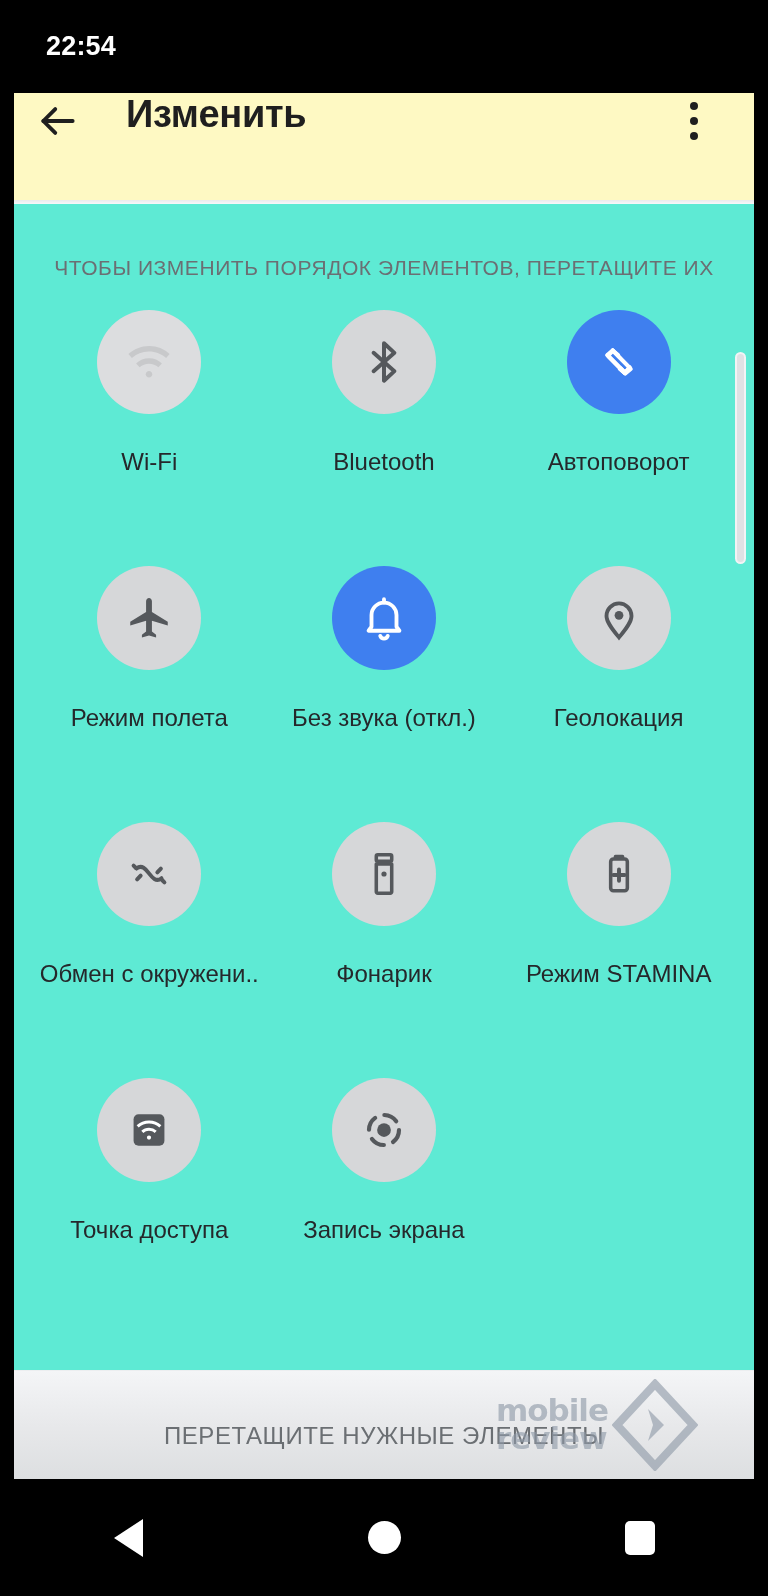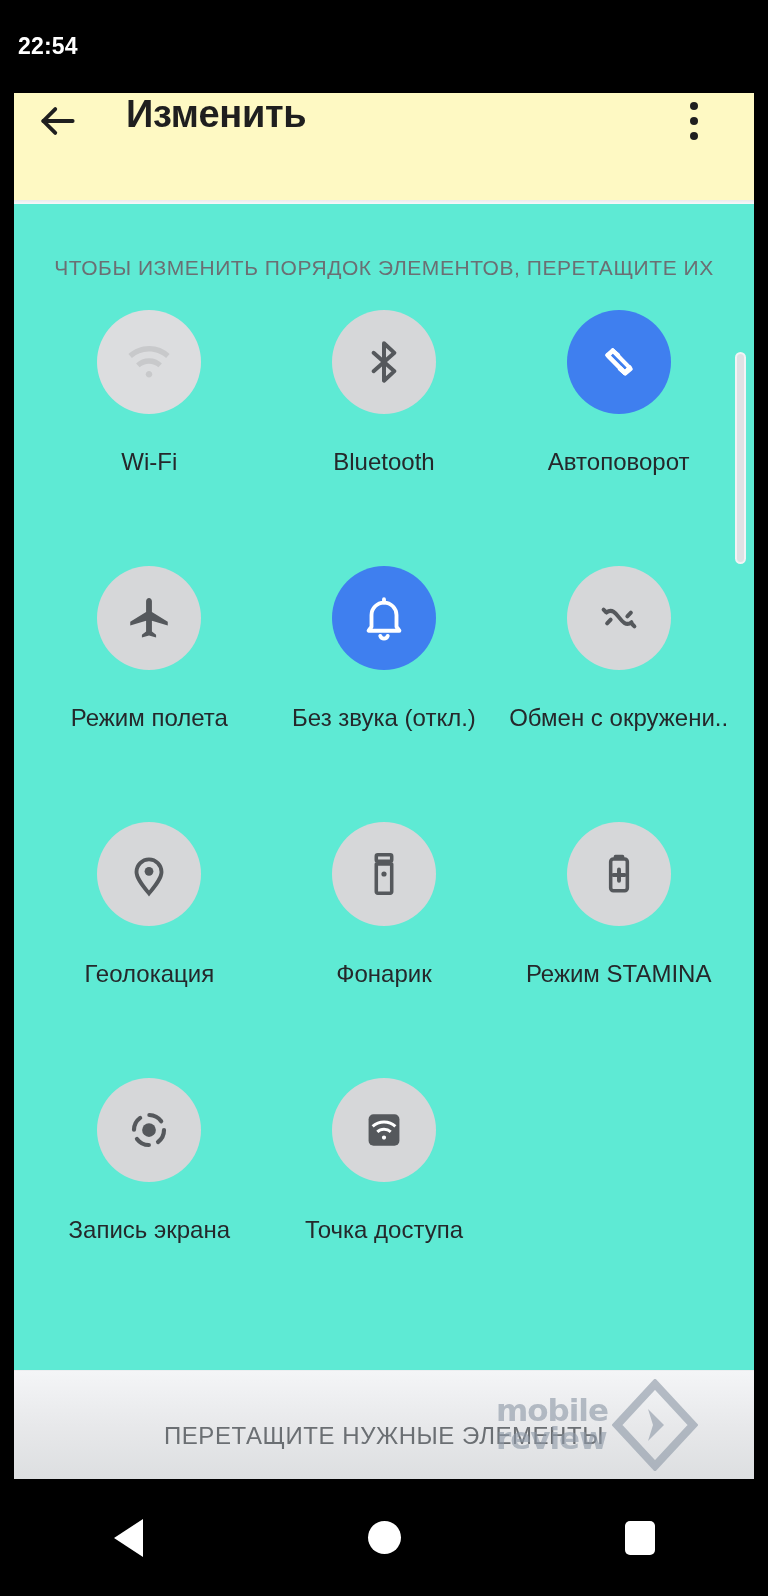--- a/index.html
+++ b/index.html
@@ -23,23 +23,23 @@
   .statusbar {
     position: absolute;
     top: 0; left: 0;
     width: 768px;
     height: 93px;
     background: #000000;
     display: flex;
     align-items: center;
   }
   .statusbar .clock {
-    margin-left: 18px;
+    margin-left: 46px;
     color: #ffffff;
-    font-size: 23px;
+    font-size: 27px;
     font-weight: 700;
     letter-spacing: 0.2px;
   }
 
   
   .screen {
     position: absolute;
     top: 93px;
     left: 14px;
     width: 740px;
@@ -312,43 +312,43 @@
               <path d="M18 16.2V10.6a6 6 0 1 0-12 0v5.6l-1.4 1.9h14.8L18 16.2z"></path>
               <path d="M10.2 20.6a1.9 1.9 0 0 0 3.6 0"></path>
               <line x1="12" y1="3" x2="12" y2="4.6"></line>
             </svg>
           </div>
           <div class="tile-label">Без звука (откл.)</div>
         </div>
 
         <div class="tile">
           <div class="tile-circle">
+            <svg width="50" height="50" viewBox="0 0 24 24" fill="none" stroke="#55585c" stroke-width="1.85">
+              <path d="M12 21.3c3.8-4.6 6-7.6 6-10.3a6 6 0 1 0-12 0c0 2.7 2.2 5.7 6 10.3z"></path>
+              <circle cx="12" cy="10.7" r="2.1" fill="#55585c" stroke="none"></circle>
+            </svg>
+          </div>
+          <div class="tile-label">Геолокация</div>
+        </div>
+
+        <div class="tile">
+          <div class="tile-circle">
             <svg width="50" height="50" viewBox="0 0 24 24" fill="none" stroke="#55585c" stroke-width="1.9" stroke-linecap="round">
               <path d="M6 9.4c2.6-2.2 4.6.5 6 2.3 1.4 1.8 3.4 4.5 6 2.3"></path>
               <path d="M6.3 14.6 L8.0 12.8"></path>
               <path d="M17.7 9.4 L16.0 11.2"></path>
               <path d="M4.6 8.0 L5.6 9.0"></path>
               <path d="M19.4 16.0 L18.4 15.0"></path>
             </svg>
           </div>
           <div class="tile-label">Обмен с окружени..</div>
         </div>
 
         <div class="tile">
           <div class="tile-circle">
-            <svg width="50" height="50" viewBox="0 0 24 24" fill="none" stroke="#55585c" stroke-width="1.85">
-              <path d="M12 21.3c3.8-4.6 6-7.6 6-10.3a6 6 0 1 0-12 0c0 2.7 2.2 5.7 6 10.3z"></path>
-              <circle cx="12" cy="10.7" r="2.1" fill="#55585c" stroke="none"></circle>
-            </svg>
-          </div>
-          <div class="tile-label">Геолокация</div>
-        </div>
-
-        <div class="tile">
-          <div class="tile-circle">
             <svg width="50" height="50" viewBox="0 0 24 24" fill="none" stroke="#55585c" stroke-width="1.7" stroke-linejoin="round">
               <rect x="8.3" y="2.8" width="7.4" height="3.1" rx="0.7"></rect>
               <path d="M8.3 7.2h7.4v13.3a.7.7 0 0 1-.7.7H9a.7.7 0 0 1-.7-.7z"></path>
               <circle cx="12" cy="12" r="1.25" fill="#55585c" stroke="none"></circle>
             </svg>
           </div>
           <div class="tile-label">Фонарик</div>
         </div>
 
         <div class="tile">
@@ -358,38 +358,38 @@
               <path d="M10.3 4.8V3.6h3.4v1.2"></path>
               <line x1="12" y1="9.8" x2="12" y2="15.2" stroke-width="1.9" stroke-linecap="round"></line>
               <line x1="9.3" y1="12.5" x2="14.7" y2="12.5" stroke-width="1.9" stroke-linecap="round"></line>
             </svg>
           </div>
           <div class="tile-label">Режим STAMINA</div>
         </div>
 
         <div class="tile">
           <div class="tile-circle">
-            <svg width="50" height="50" viewBox="0 0 24 24" fill="none">
-              <circle cx="12" cy="12" r="7.2" stroke="#55585c" stroke-width="2" stroke-linecap="round" stroke-dasharray="6.6 4.7"></circle>
-              <circle cx="12" cy="12" r="3.3" fill="#55585c"></circle>
-            </svg>
-          </div>
-          <div class="tile-label">Запись экрана</div>
-        </div>
-
-        <div class="tile">
-          <div class="tile-circle">
             <svg width="50" height="50" viewBox="0 0 24 24">
               <rect x="4.6" y="4.4" width="14.8" height="15.2" rx="2.4" fill="#55585c"></rect>
               <path d="M12 16.6c.55 0 1-.45 1-1s-.45-1-1-1-1 .45-1 1 .45 1 1 1z" fill="#ffffff"></path>
               <path d="M12 12.4c1.05 0 2 .4 2.72 1.05l.98-1.08A5.4 5.4 0 0 0 12 10.9c-1.42 0-2.72.53-3.7 1.47l.98 1.08A3.96 3.96 0 0 1 12 12.4z" fill="#ffffff"></path>
               <path d="M12 8.9c1.9 0 3.64.72 4.96 1.9l.98-1.09A8.5 8.5 0 0 0 12 7.4c-2.26 0-4.33.88-5.94 2.31l.98 1.09A7.4 7.4 0 0 1 12 8.9z" fill="#ffffff"></path>
             </svg>
           </div>
           <div class="tile-label">Точка доступа</div>
+        </div>
+
+        <div class="tile">
+          <div class="tile-circle">
+            <svg width="50" height="50" viewBox="0 0 24 24" fill="none">
+              <circle cx="12" cy="12" r="7.2" stroke="#55585c" stroke-width="2" stroke-linecap="round" stroke-dasharray="6.6 4.7"></circle>
+              <circle cx="12" cy="12" r="3.3" fill="#55585c"></circle>
+            </svg>
+          </div>
+          <div class="tile-label">Запись экрана</div>
         </div>
 
         <div class="tile"></div>
       </div>
 
       <div class="scrollthumb"></div>
     </div>
 
     <div class="dropzone">
       <div class="hint-bottom">ПЕРЕТАЩИТЕ НУЖНЫЕ ЭЛЕМЕНТЫ</div>

